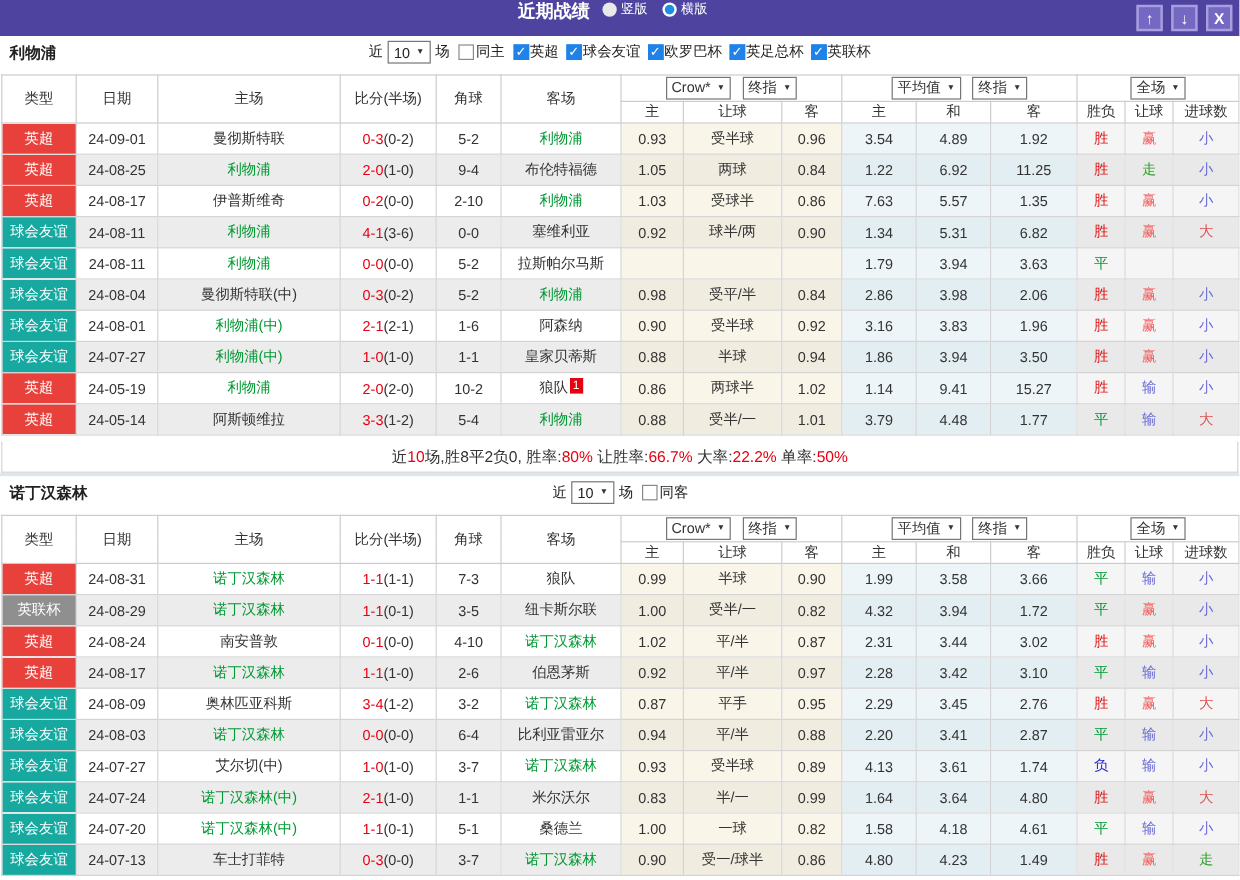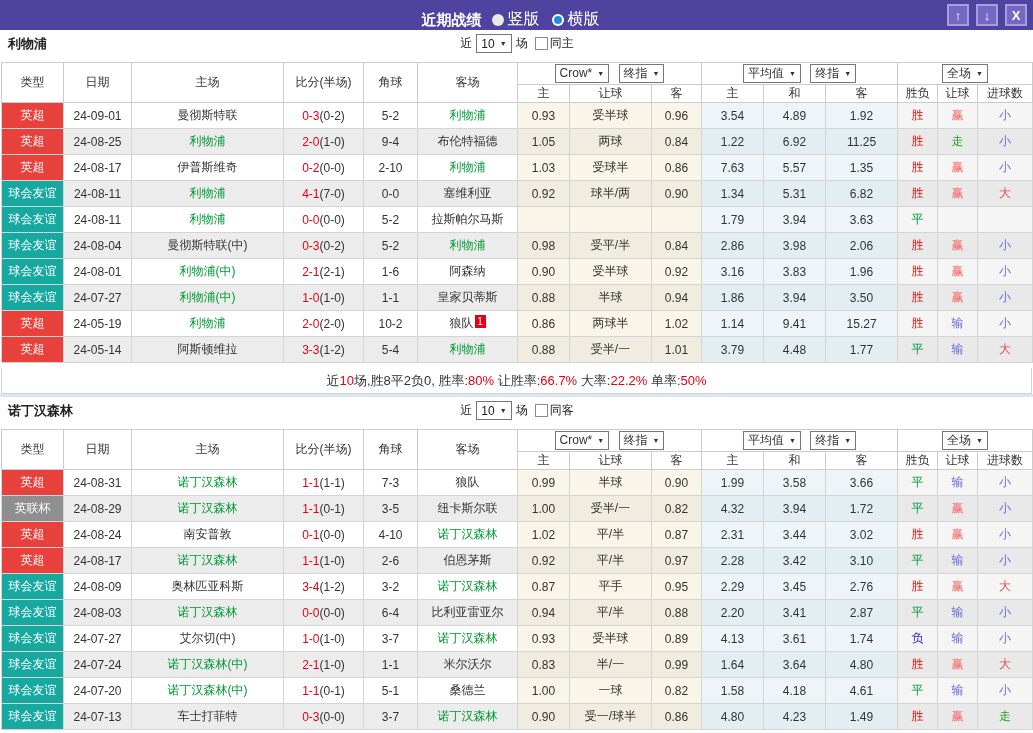--- a/index.html
+++ b/index.html
@@ -1,27 +1,27 @@
 <!DOCTYPE html>
 <html><head>
 <meta charset="utf-8">
 <style>
   * { box-sizing: border-box; }
   body { margin: 0; background: #fff; width: 1033px; font-family: "Liberation Sans","DejaVu Sans",sans-serif; }
   .page { width: 1033px; border-bottom: 1px solid #cfcfcf; }
 
   
-  .titlebar { height: 30px; background: #4e44a0; display: flex; align-items: flex-end; justify-content: center; position: relative; color: #fff; }
+  .titlebar { height: 30px; background: #4e44a0; display: flex; align-items: flex-start; justify-content: center; position: relative; color: #fff; }
   .titlebar .title { font-size: 15px; font-weight: bold; margin-right: 10px; }
   .radio-group { display: inline-flex; align-items: center; margin-right: 12px; cursor: pointer; }
   .radio { width: 12px; height: 12px; border-radius: 50%; display: inline-block; margin-right: 4px; position: relative; }
   .radio.off { background: #e9e9e9; }
   .radio.on  { background: #fff; }
   .radio.on::after { content: ""; position: absolute; left: 2px; top: 2px; right: 2px; bottom: 2px; border-radius: 50%; background: #1e8fe0; }
-  .radio-label { font-size: 16px; color: #fff; }
+  .radio-label { font-size: 11px; color: #fff; }
   .win-btns { position: absolute; right: 6px; top: 4px; display: flex; gap: 7px; }
   .tbtn { width: 22px; height: 22px; background: #7468c2; border: 2px solid #a79ede; color: #fff; font-size: 13px; font-weight: bold; line-height: 17px; text-align: center; cursor: pointer; padding: 0; }
 
   
   .filterbar { height: 27px; position: relative; display: flex; align-items: center; background: #fff; }
   .team { position: absolute; left: 8px; font-size: 13px; font-weight: bold; color: #222; }
   .filters { margin: 0 auto; display: flex; align-items: center; font-size: 12px; color: #222; }
   .filters > * { margin: 0 1px; }
   .select { display: inline-flex; align-items: center; border: 1px solid #767676; background: #fff; height: 19px; padding: 0 4px; margin: 0 3px; cursor: pointer; }
   .select .caret { font-size: 7px; margin-left: 5px; color: #333; }
@@ -95,20 +95,21 @@
     <span class="team">利物浦</span>
     <span class="filters">
       <span>近</span>
       <span class="select">
         <span>10</span>
           <span class="caret">▼</span>
       </span>
       <span>场</span>
       <span class="cb"></span>
       <span class="cb-label">同主</span>
+      <span class="league-filters"><span class="cb on">✓</span><span class="cb-label">英超</span><span class="cb on">✓</span><span class="cb-label">球会友谊</span><span class="cb on">✓</span><span class="cb-label">欧罗巴杯</span><span class="cb on">✓</span><span class="cb-label">英足总杯</span><span class="cb on">✓</span><span class="cb-label">英联杯</span></span>
     </span>
   </div>
 
   <table>
     <colgroup>
       <col style="width:62px">
         <col style="width:68px">
         <col style="width:152px">
         <col style="width:80px">
         <col style="width:54px">
@@ -219,21 +220,21 @@
           <td class="eu">5.57</td>
           <td class="eu">1.35</td>
           <td class="rs c-win">胜</td>
           <td class="rs c-cover">赢</td>
           <td class="rs c-under">小</td>
         </tr>
         <tr>
           <td class="lg-teal">球会友谊</td>
           <td>24-08-11</td>
           <td><span class="t-focus">利物浦</span></td>
-          <td><span class="s-main">4-1</span><span class="s-half">(7-0)</span></td>
+          <td><span class="s-main">4-1</span><span class="s-half">(3-6)</span></td>
           <td>0-0</td>
           <td><span>塞维利亚</span></td>
           <td class="od">0.92</td>
           <td class="od">球半/两</td>
           <td class="od">0.90</td>
           <td class="eu">1.34</td>
           <td class="eu">5.31</td>
           <td class="eu">6.82</td>
           <td class="rs c-win">胜</td>
           <td class="rs c-cover">赢</td>

